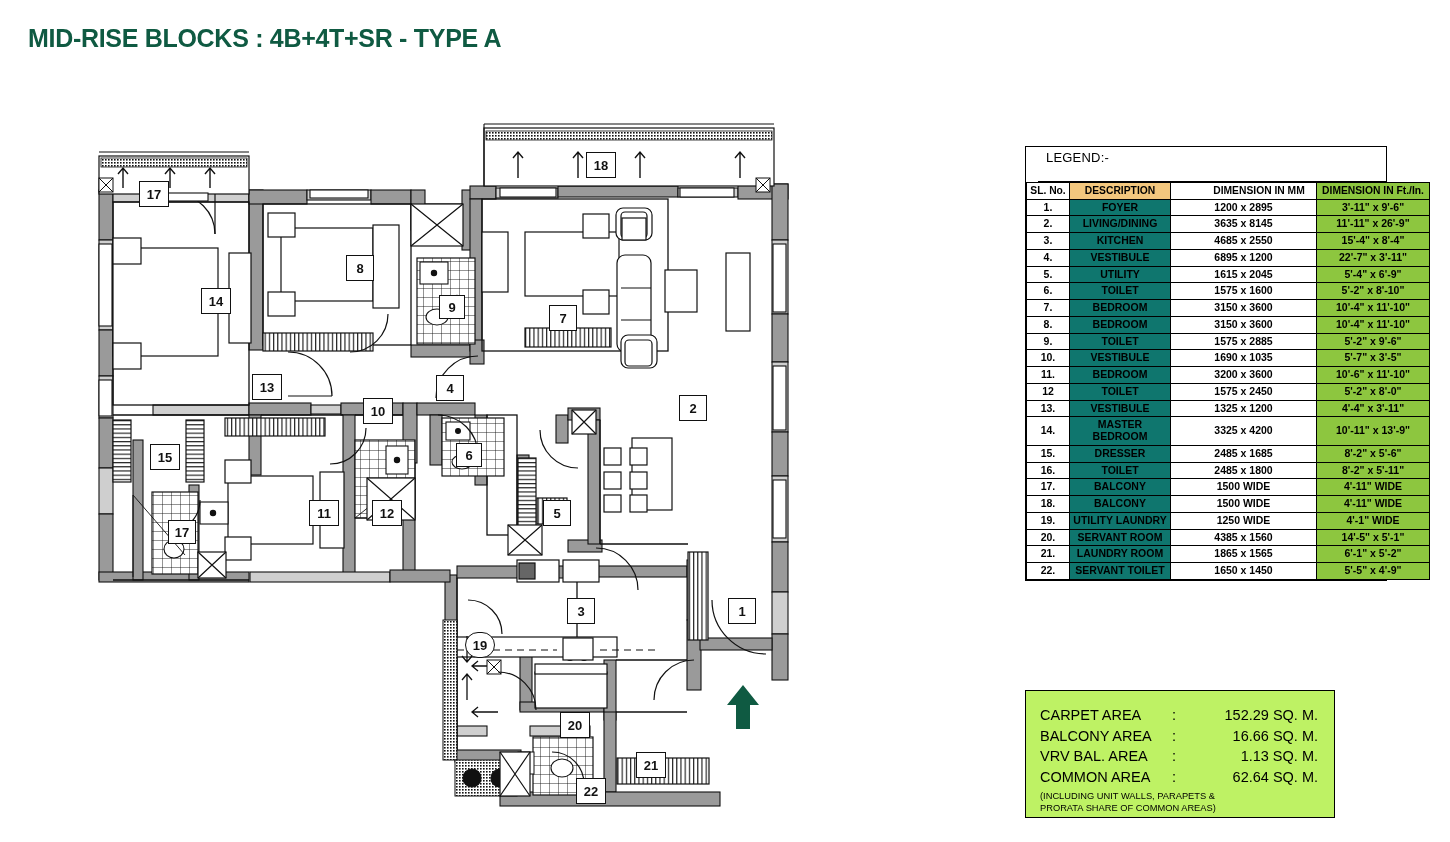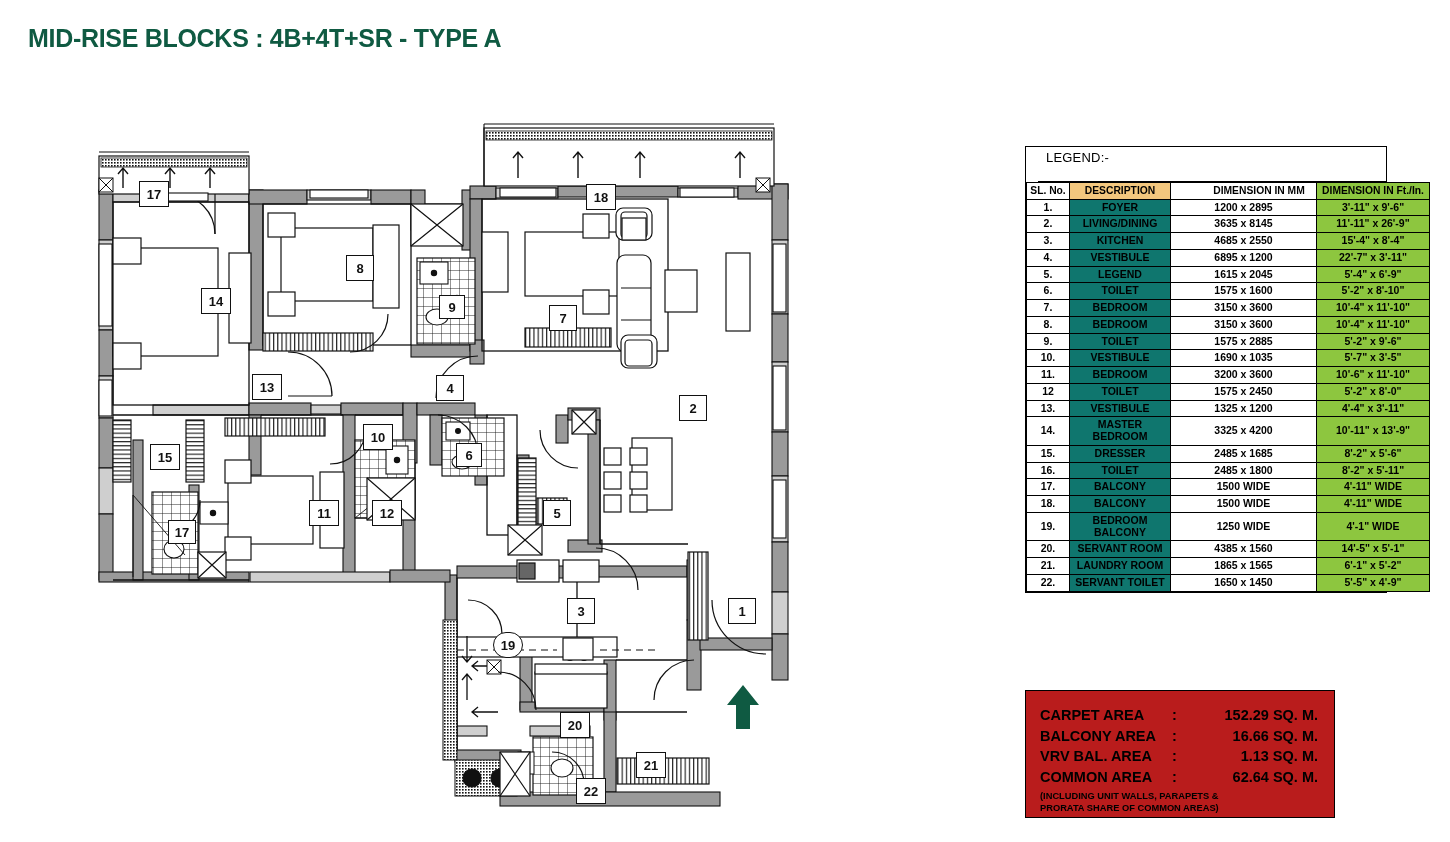--- a/index.html
+++ b/index.html
@@ -29,21 +29,21 @@
   .c-desc{width:98px;background:#0f766e;}
   .c-mm{width:112px;background:#fff;}
   .c-ft{width:110px;background:#8dc63f;}
   #legend tr.hdr .c-sl{background:#fff;}
   #legend tr.hdr .c-desc{background:#f3c77e;}
   #legend tr.hdr .c-mm{background:#fff;padding-left:32px;}
   #legend tr.hdr .c-ft{background:#8dc63f;}
 
   
   #areabox{position:absolute;left:1025px;top:690px;width:310px;height:128px;
-           border:1.6px solid #000;background:#b91c1c;box-sizing:border-box;padding:14px 0 6px 14px;font-weight:bold;}
+           border:1.6px solid #000;background:#bef264;box-sizing:border-box;padding:14px 0 6px 14px;}
   #areabox .arow{display:flex;font-size:14.5px;color:#000;line-height:1.42;}
   #areabox .an{width:132px;}
   #areabox .ac{width:24px;}
   #areabox .av{width:122px;text-align:right;}
   #areabox .note{font-size:9.3px;line-height:1.22;margin-top:4px;color:#000;}
 </style>
 </head>
 <body>
 
 <div id="title">MID-RISE BLOCKS : 4B+4T+SR - TYPE A</div>
@@ -378,35 +378,35 @@
   </g>
 </svg>
 
 <svg width="40" height="50" style="position:absolute;left:724px;top:683px">
   <polygon points="19,2 35,22 26,22 26,46 12,46 12,22 3,22" fill="#0f5a42"></polygon>
 </svg>
 </div>
 
 <div id="labels">
     <div class="lbl" style="left: 139px; top: 181px; width: 28px; height: 24px;">17</div>
-    <div class="lbl" style="left: 586px; top: 152px; width: 28px; height: 24px; margin-top: 32px;">18</div>
+    <div class="lbl" style="left: 586px; top: 152px; width: 28px; height: 24px;">18</div>
     <div class="lbl" style="left: 201px; top: 288px; width: 28px; height: 24px;">14</div>
     <div class="lbl" style="left: 346px; top: 255px; width: 26px; height: 24px;">8</div>
     <div class="lbl" style="left: 549px; top: 305px; width: 26px; height: 24px;">7</div>
     <div class="lbl" style="left: 252px; top: 374px; width: 28px; height: 24px;">13</div>
     <div class="lbl" style="left: 436px; top: 375px; width: 26px; height: 24px;">4</div>
     <div class="lbl" style="left: 679px; top: 395px; width: 26px; height: 24px;">2</div>
-    <div class="lbl" style="left: 363px; top: 424px; width: 28px; height: 24px;">10</div>
+    <div class="lbl" style="left: 363px; top: 398px; width: 28px; height: 24px;">10</div>
     <div class="lbl" style="left: 150px; top: 444px; width: 28px; height: 24px;">15</div>
     <div class="lbl" style="left: 309px; top: 500px; width: 28px; height: 24px;">11</div>
     <div class="lbl" style="left: 372px; top: 500px; width: 28px; height: 24px;">12</div>
     <div class="lbl" style="left: 543px; top: 500px; width: 26px; height: 24px;">5</div>
     <div class="lbl" style="left: 567px; top: 598px; width: 26px; height: 24px;">3</div>
     <div class="lbl" style="left: 728px; top: 598px; width: 26px; height: 24px;">1</div>
-    <div class="lbl" style="left: 493px; top: 632px; width: 28px; height: 24px; border-radius: 13px;">19</div>
+    <div class="lbl" style="left: 465px; top: 632px; width: 28px; height: 24px; border-radius: 13px;">19</div>
     <div class="lbl" style="left: 560px; top: 712px; width: 28px; height: 24px;">20</div>
     <div class="lbl" style="left: 636px; top: 752px; width: 28px; height: 24px;">21</div>
     <div class="lbl" style="left: 576px; top: 778px; width: 28px; height: 24px; text-align: center;">22</div>
     <div class="lbl" style="left: 168px; top: 520px; width: 26px; height: 22px;">17</div>
     <div class="lbl" style="left: 439px; top: 295px; width: 24px; height: 22px;">9</div>
     <div class="lbl" style="left: 456px; top: 443px; width: 24px; height: 22px;">6</div>
   </div>
 
 <div id="legend">
   <div class="ltitle">LEGEND:-</div>
@@ -439,21 +439,21 @@
           <td class="c-ft">15'-4" x 8'-4"</td>
         </tr>
         <tr>
           <td class="c-sl">4.</td>
           <td class="c-desc">VESTIBULE</td>
           <td class="c-mm">6895 x 1200</td>
           <td class="c-ft">22'-7" x 3'-11"</td>
         </tr>
         <tr>
           <td class="c-sl">5.</td>
-          <td class="c-desc">LEGEND</td>
+          <td class="c-desc">UTILITY</td>
           <td class="c-mm">1615 x 2045</td>
           <td class="c-ft">5'-4" x 6'-9"</td>
         </tr>
         <tr>
           <td class="c-sl">6.</td>
           <td class="c-desc">TOILET</td>
           <td class="c-mm">1575 x 1600</td>
           <td class="c-ft">5'-2" x 8'-10"</td>
         </tr>
         <tr>
@@ -523,21 +523,21 @@
           <td class="c-ft">4'-11" WIDE</td>
         </tr>
         <tr>
           <td class="c-sl">18.</td>
           <td class="c-desc">BALCONY</td>
           <td class="c-mm">1500 WIDE</td>
           <td class="c-ft">4'-11" WIDE</td>
         </tr>
         <tr>
           <td class="c-sl">19.</td>
-          <td class="c-desc">BEDROOM BALCONY</td>
+          <td class="c-desc">UTILITY LAUNDRY</td>
           <td class="c-mm">1250 WIDE</td>
           <td class="c-ft">4'-1" WIDE</td>
         </tr>
         <tr>
           <td class="c-sl">20.</td>
           <td class="c-desc">SERVANT ROOM</td>
           <td class="c-mm">4385 x 1560</td>
           <td class="c-ft">14'-5" x 5'-1"</td>
         </tr>
         <tr>

